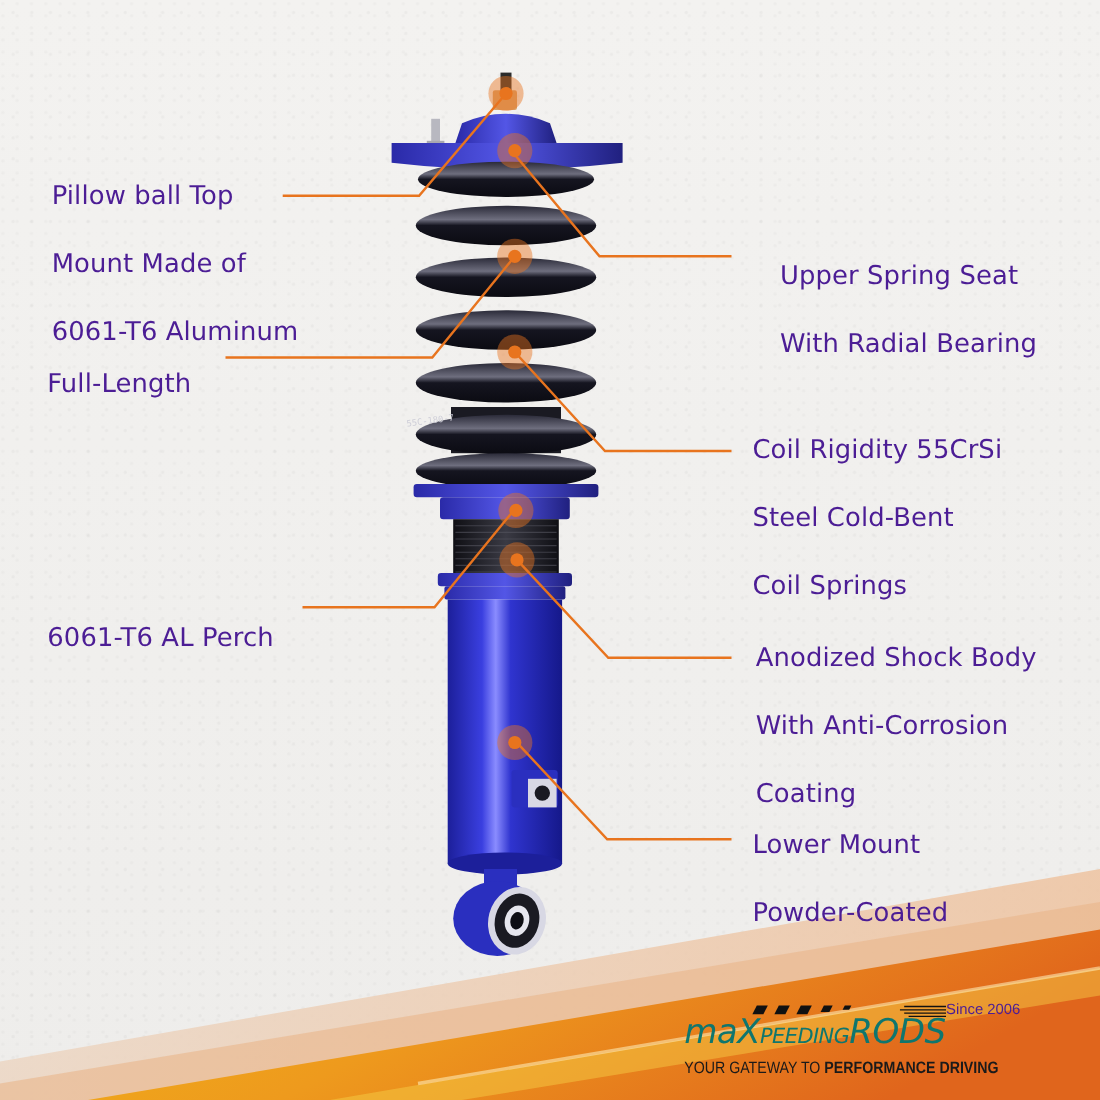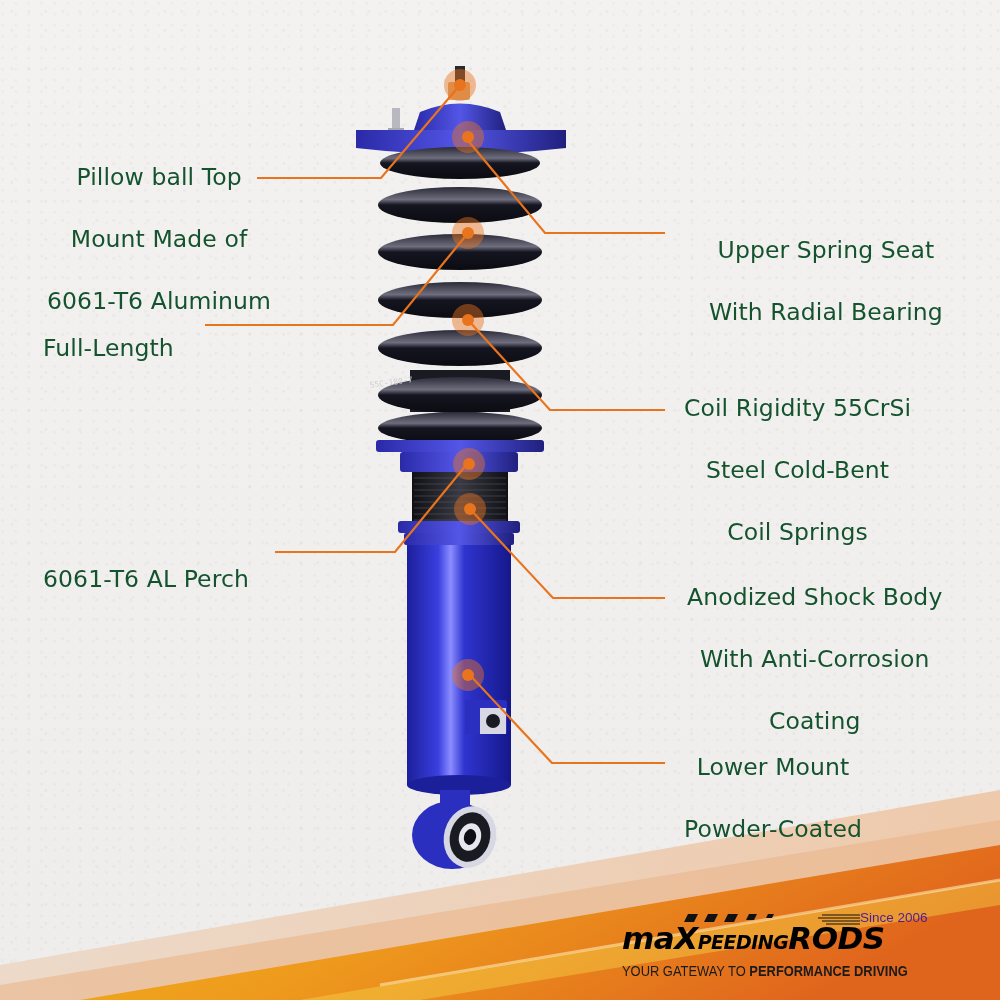--- a/index.html
+++ b/index.html
@@ -10,29 +10,29 @@
   }
   .bg-texture {
     position:absolute; inset:0;
     background:
       radial-gradient(circle at 20% 30%, rgba(0,0,0,0.025) 0 1px, transparent 2px) 0 0/13px 11px,
       radial-gradient(circle at 70% 60%, rgba(0,0,0,0.03) 0 1px, transparent 2px) 0 0/17px 19px,
       linear-gradient(180deg,#f3f2f0,#eeedeb);
   }
   .band { position:absolute; left:0; top:0; width:1000px; height:1000px; }
   .label {
-    position:absolute; color:#14532d; font-size:23.5px; line-height:31px;
-    letter-spacing:0.1px; white-space:pre-line;text-align:center;
+    position:absolute; color:#4c1d95; font-size:23.5px; line-height:31px;
+    letter-spacing:0.1px; white-space:pre-line;
   }
   .label span { display:block; }
   svg.callouts { position:absolute; left:0; top:0; }
   .logo { position:absolute; left:620px; top:910px; width:330px; height:80px; }
   .logo-wordmark {
-    position:absolute; left:2px; top:10px; font-size:31px; font-weight:bold;
-    font-style:italic; color:#000000; letter-spacing:-0.5px;
+    position:absolute; left:2px; top:10px; font-size:31px; font-weight:normal;
+    font-style:italic; color:#0f766e; letter-spacing:-0.5px;
     font-family:"DejaVu Sans", sans-serif;
   }
   .logo-since {
     position:absolute; left:240px; top:0; font-size:13.5px; color:#4c1d95;
     font-family:"Liberation Sans", sans-serif;
   }
   .logo-tagline {
     position:absolute; left:2px; top:52px; font-size:15px; color:#1a1a1a;
     font-family:"Liberation Sans", sans-serif; letter-spacing:0px; transform:scaleX(0.86);
     transform-origin:left top; white-space:nowrap;

